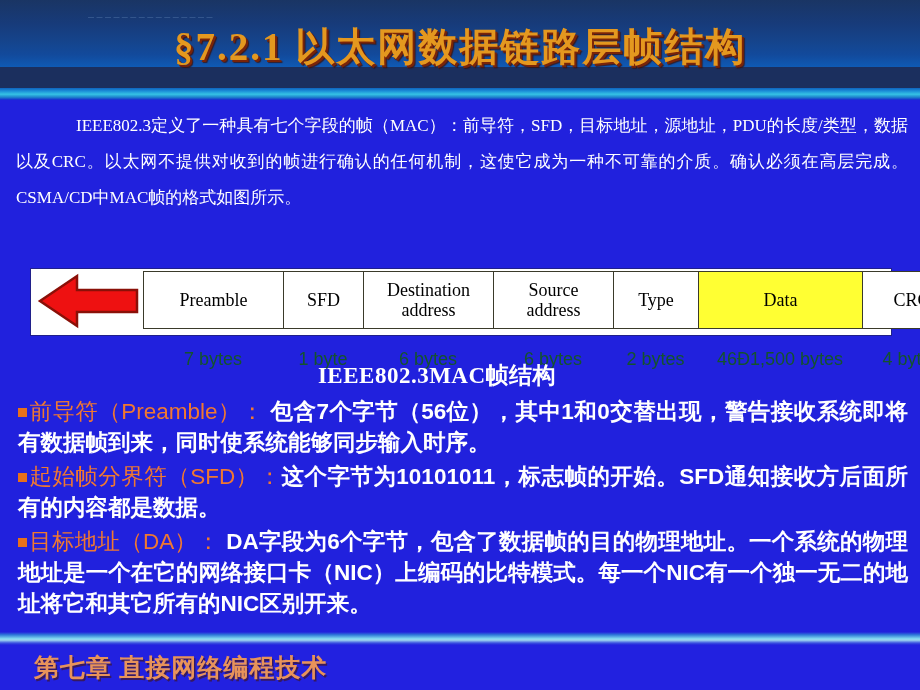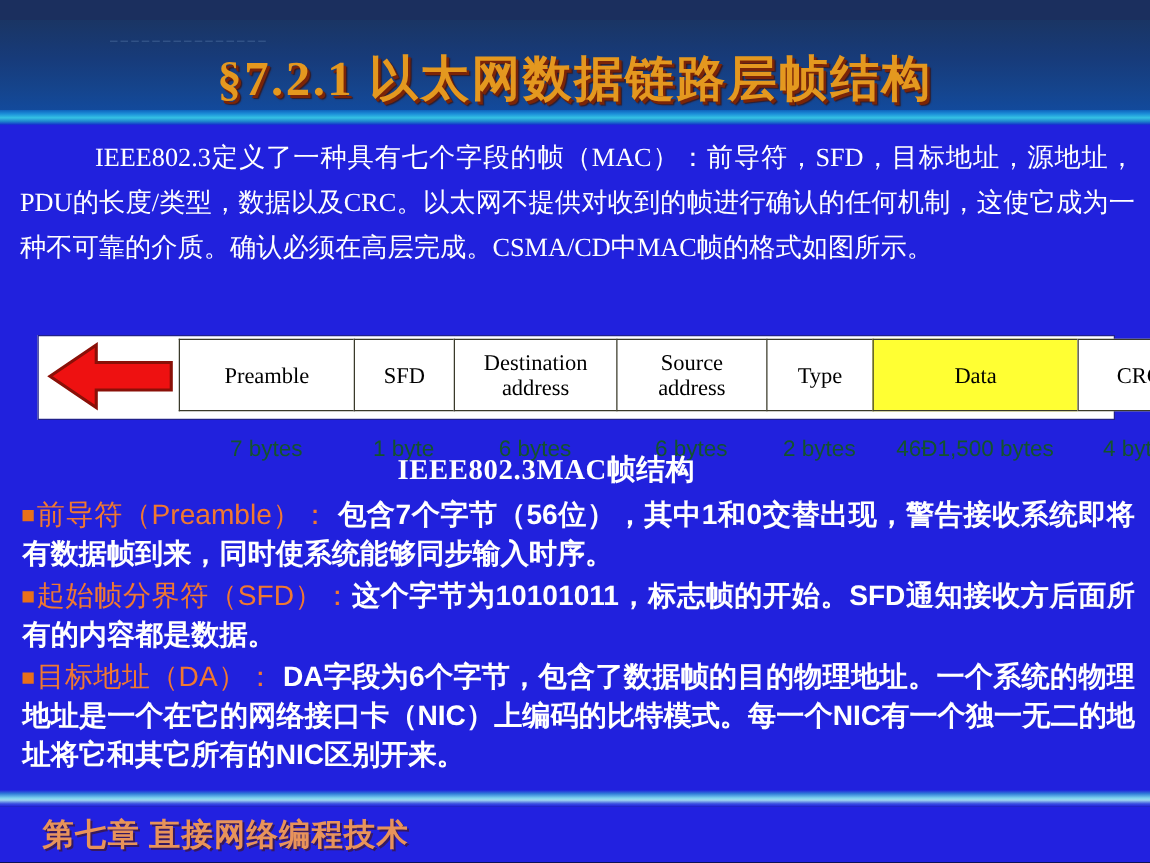--- a/index.html
+++ b/index.html
@@ -13,23 +13,23 @@
     height: 690px;
     overflow: hidden;
     background: #1b2f5e;
     font-family: "Liberation Serif", serif;
     -webkit-font-smoothing: antialiased;
   }
 
   
   .header {
     position: absolute;
-    left: 0; top: 16px;
+    left: 0; top: 0;
     width: 920px;
-    height: 88px;
+    height: 67px;
     background: linear-gradient(180deg,
         #1a3564 0%,
         #173b7a 35%,
         #15448c 62%,
         #124a9c 82%,
         #0f5ab4 100%);
   }
   .watermark {
     position: absolute;
     left: 88px;
@@ -92,21 +92,21 @@
     background: #2121dd;
   }
 
   .para {
     position: absolute;
     left: 16px;
     top: 8px;
     width: 892px;
     color: #ffffff;
     font-family: "Liberation Serif", serif;
-    font-size: 21px;
+    font-size: 17px;
     line-height: 36px;
     text-indent: 60px;
     text-align: justify;
     letter-spacing: 0px;
   }
 
   
   .diagram {
     position: absolute;
     left: 30px;

